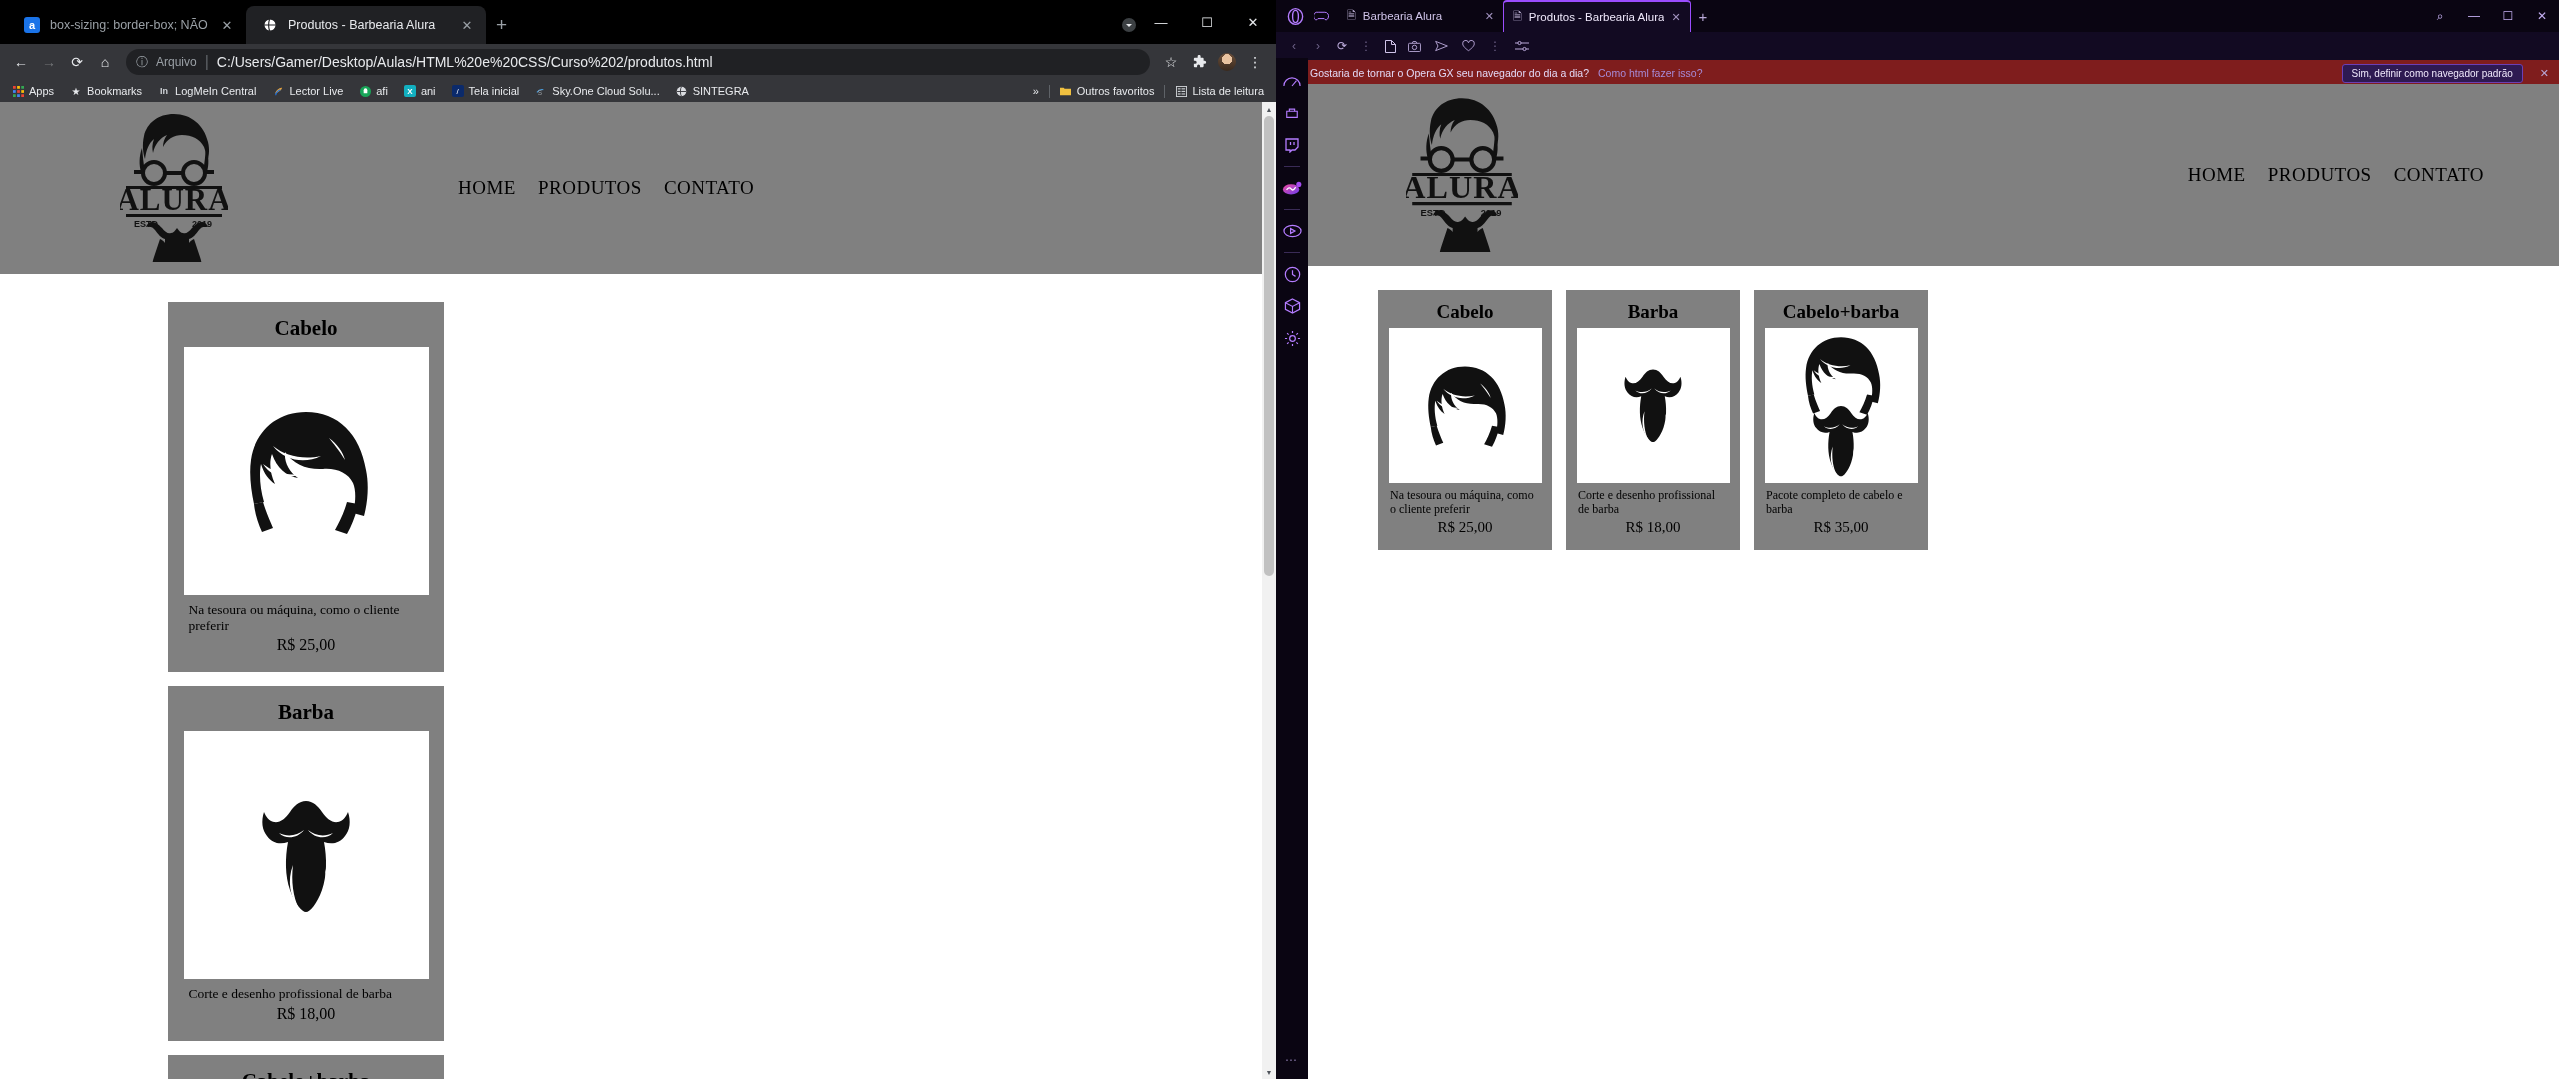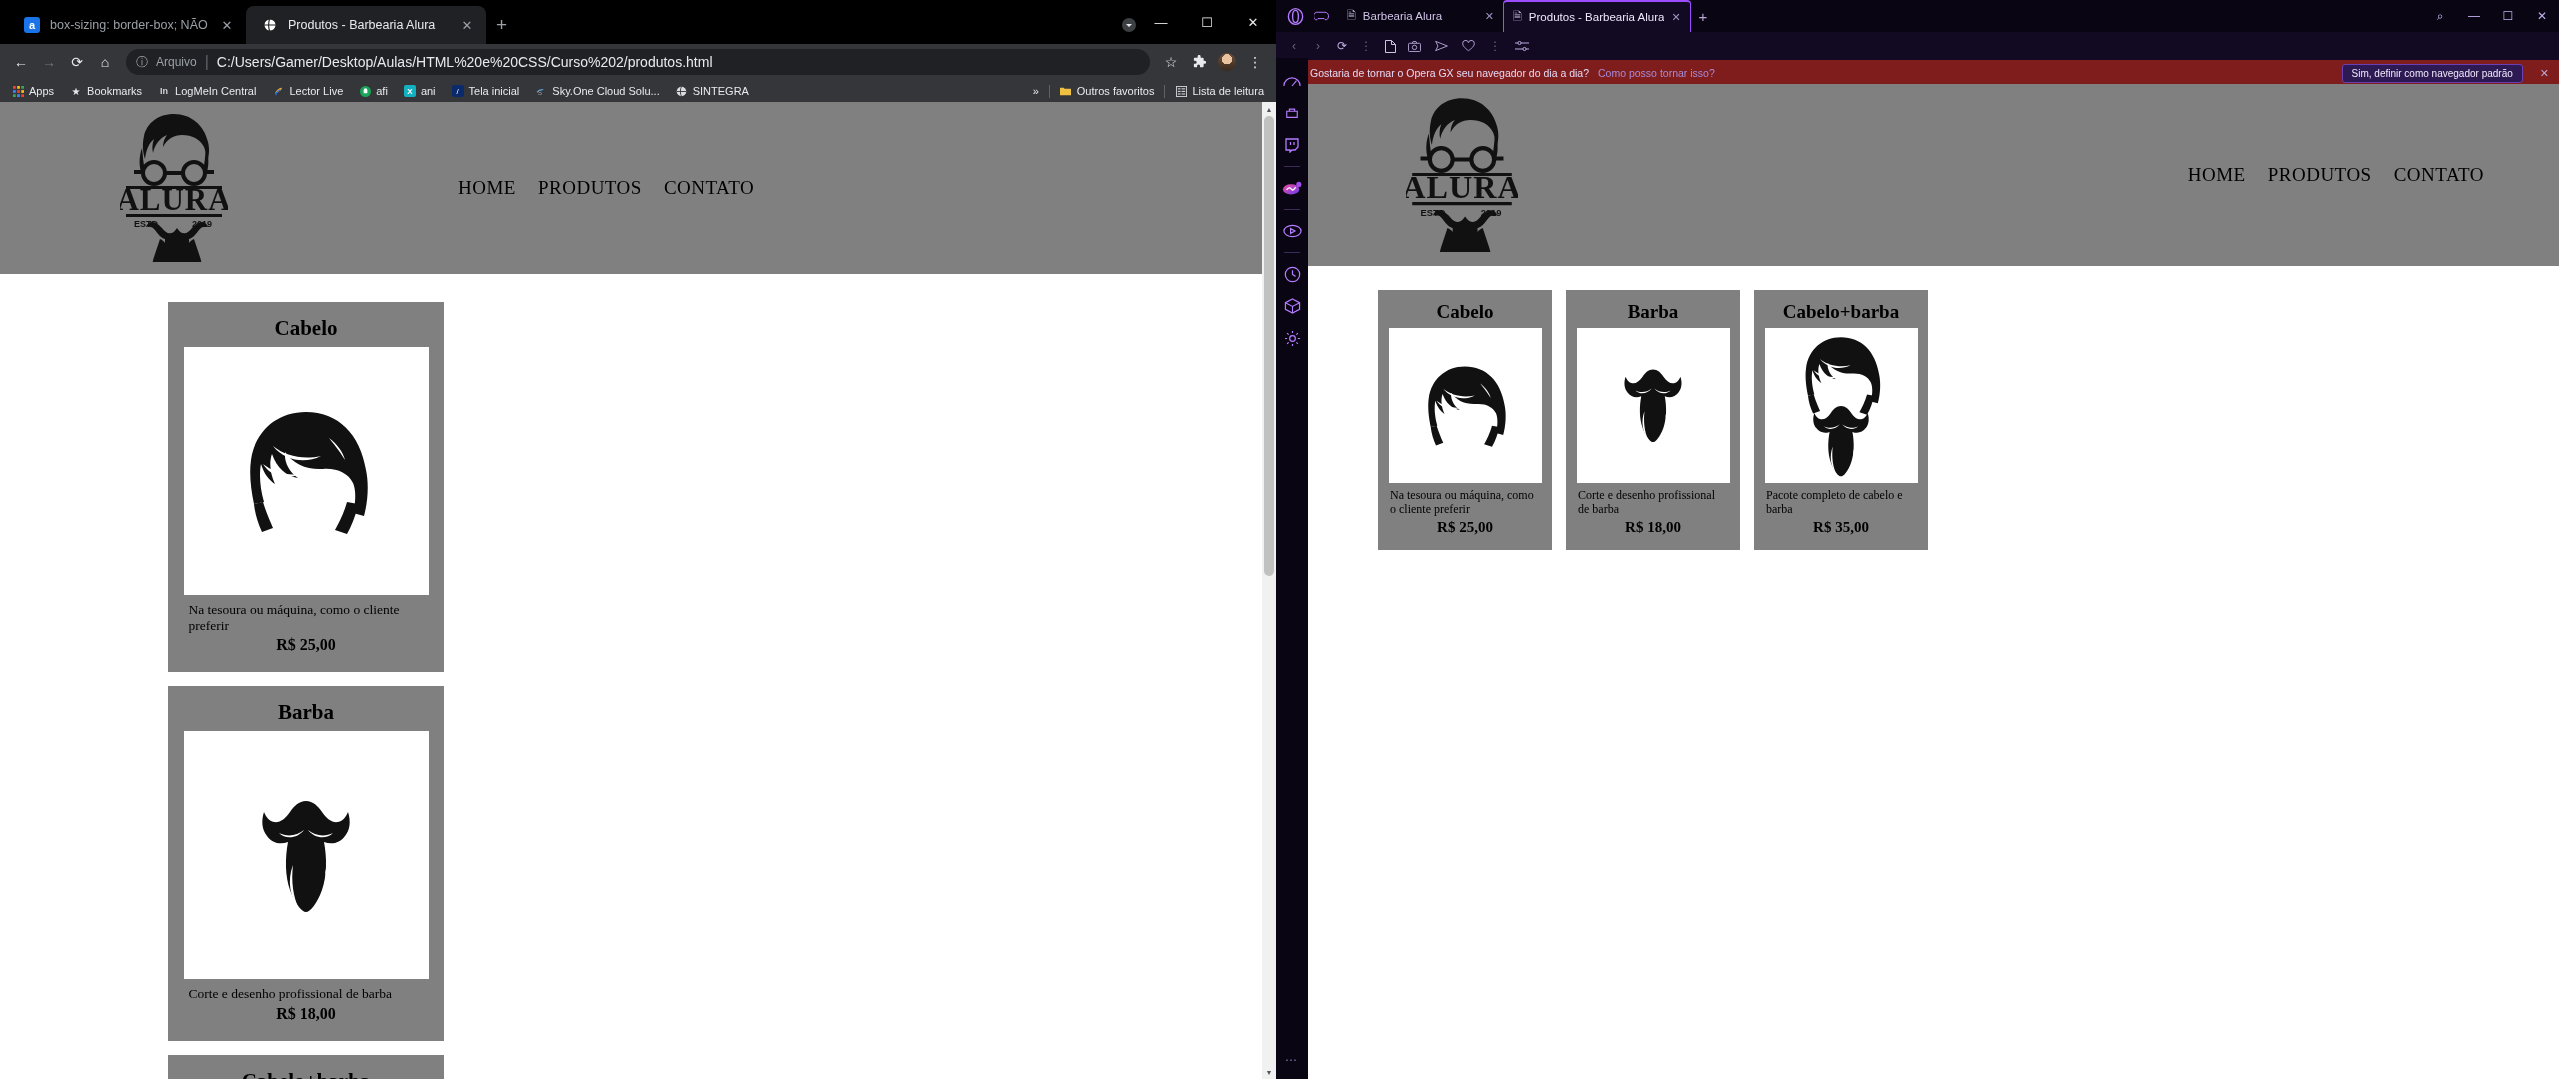--- a/index.html
+++ b/index.html
@@ -57,21 +57,21 @@
   .page-header { background:#808080; display:flex; align-items:center; }
   .logo { flex:none; }
   .navmenu { display:flex; gap:22px; font-size:19px; letter-spacing:.5px; }
   .navmenu span { white-space:nowrap; }
 
   .cards { display:flex; flex-wrap:wrap; }
   .card { background:#808080; display:flex; flex-direction:column; align-items:center; }
   .card h2 { font-size:21px; font-weight:bold; }
   .card .imgbox { background:#fff; display:flex; align-items:center; justify-content:center; }
   .card .desc { text-align:left; font-size:13.5px; line-height:1.15; }
-  .card .price { font-size:16px; font-weight:bold; }
+  .card .price { font-size:16px; font-weight:normal; }
 
   
   .opera { position:relative; width:1283px; height:1079px; background:#0d0717; flex:none; overflow:hidden; }
 
   .op-tabstrip { height:32px; background:#0a0512; display:flex; align-items:center; padding-left:6px; position:relative; }
   .op-logo { width:26px; height:26px; display:flex; align-items:center; justify-content:center; color:#b47cff; font-size:16px; }
   .op-gamepad { width:26px; height:26px; display:flex; align-items:center; justify-content:center; color:#b47cff; font-size:12px; margin-right:4px; }
   .op-tab { height:32px; display:flex; align-items:center; gap:7px; padding:0 9px; font-size:11.5px; color:#cfc3e8; min-width:165px; }
   .op-tab.active { background:#120a22; color:#efe8fb; border-top:2px solid #9b4dff; border-left:1px solid #9b4dff; border-right:1px solid #9b4dff; border-radius:4px 4px 0 0; }
   .op-tab .ficon { font-size:11px; color:#cfc3e8; }
@@ -422,21 +422,21 @@
     </div>
 
     <div class="op-notice">
       <span class="o-ring">
         <svg width="15" height="15" viewBox="0 0 20 20">
             <ellipse cx="10" cy="10" rx="7.6" ry="8.8" fill="none" stroke="#b47cff" stroke-width="1.4"></ellipse>
             <ellipse cx="10" cy="10" rx="3" ry="6.8" fill="none" stroke="#b47cff" stroke-width="1.4"></ellipse>
           </svg>
       </span>
       <span>Gostaria de tornar o Opera GX seu navegador do dia a dia?</span>
-      <span class="link">Como posso tornar isso?</span>
+      <span class="link">Como html fazer isso?</span>
       <span class="spacer"></span>
       <span class="btn">Sim, definir como navegador padrão</span>
       <span class="closex">✕</span>
     </div>
 
     <div class="op-sidebar">
       <span class="op-sb-i">
         <svg width="18" height="13" viewBox="0 0 20 14">
             <path d="M1 12a9 9 0 0118 0" fill="none" stroke="#b47cff" stroke-width="1.3"></path>
             <path d="M10 12l5-6" stroke="#b47cff" stroke-width="1.3"></path>

